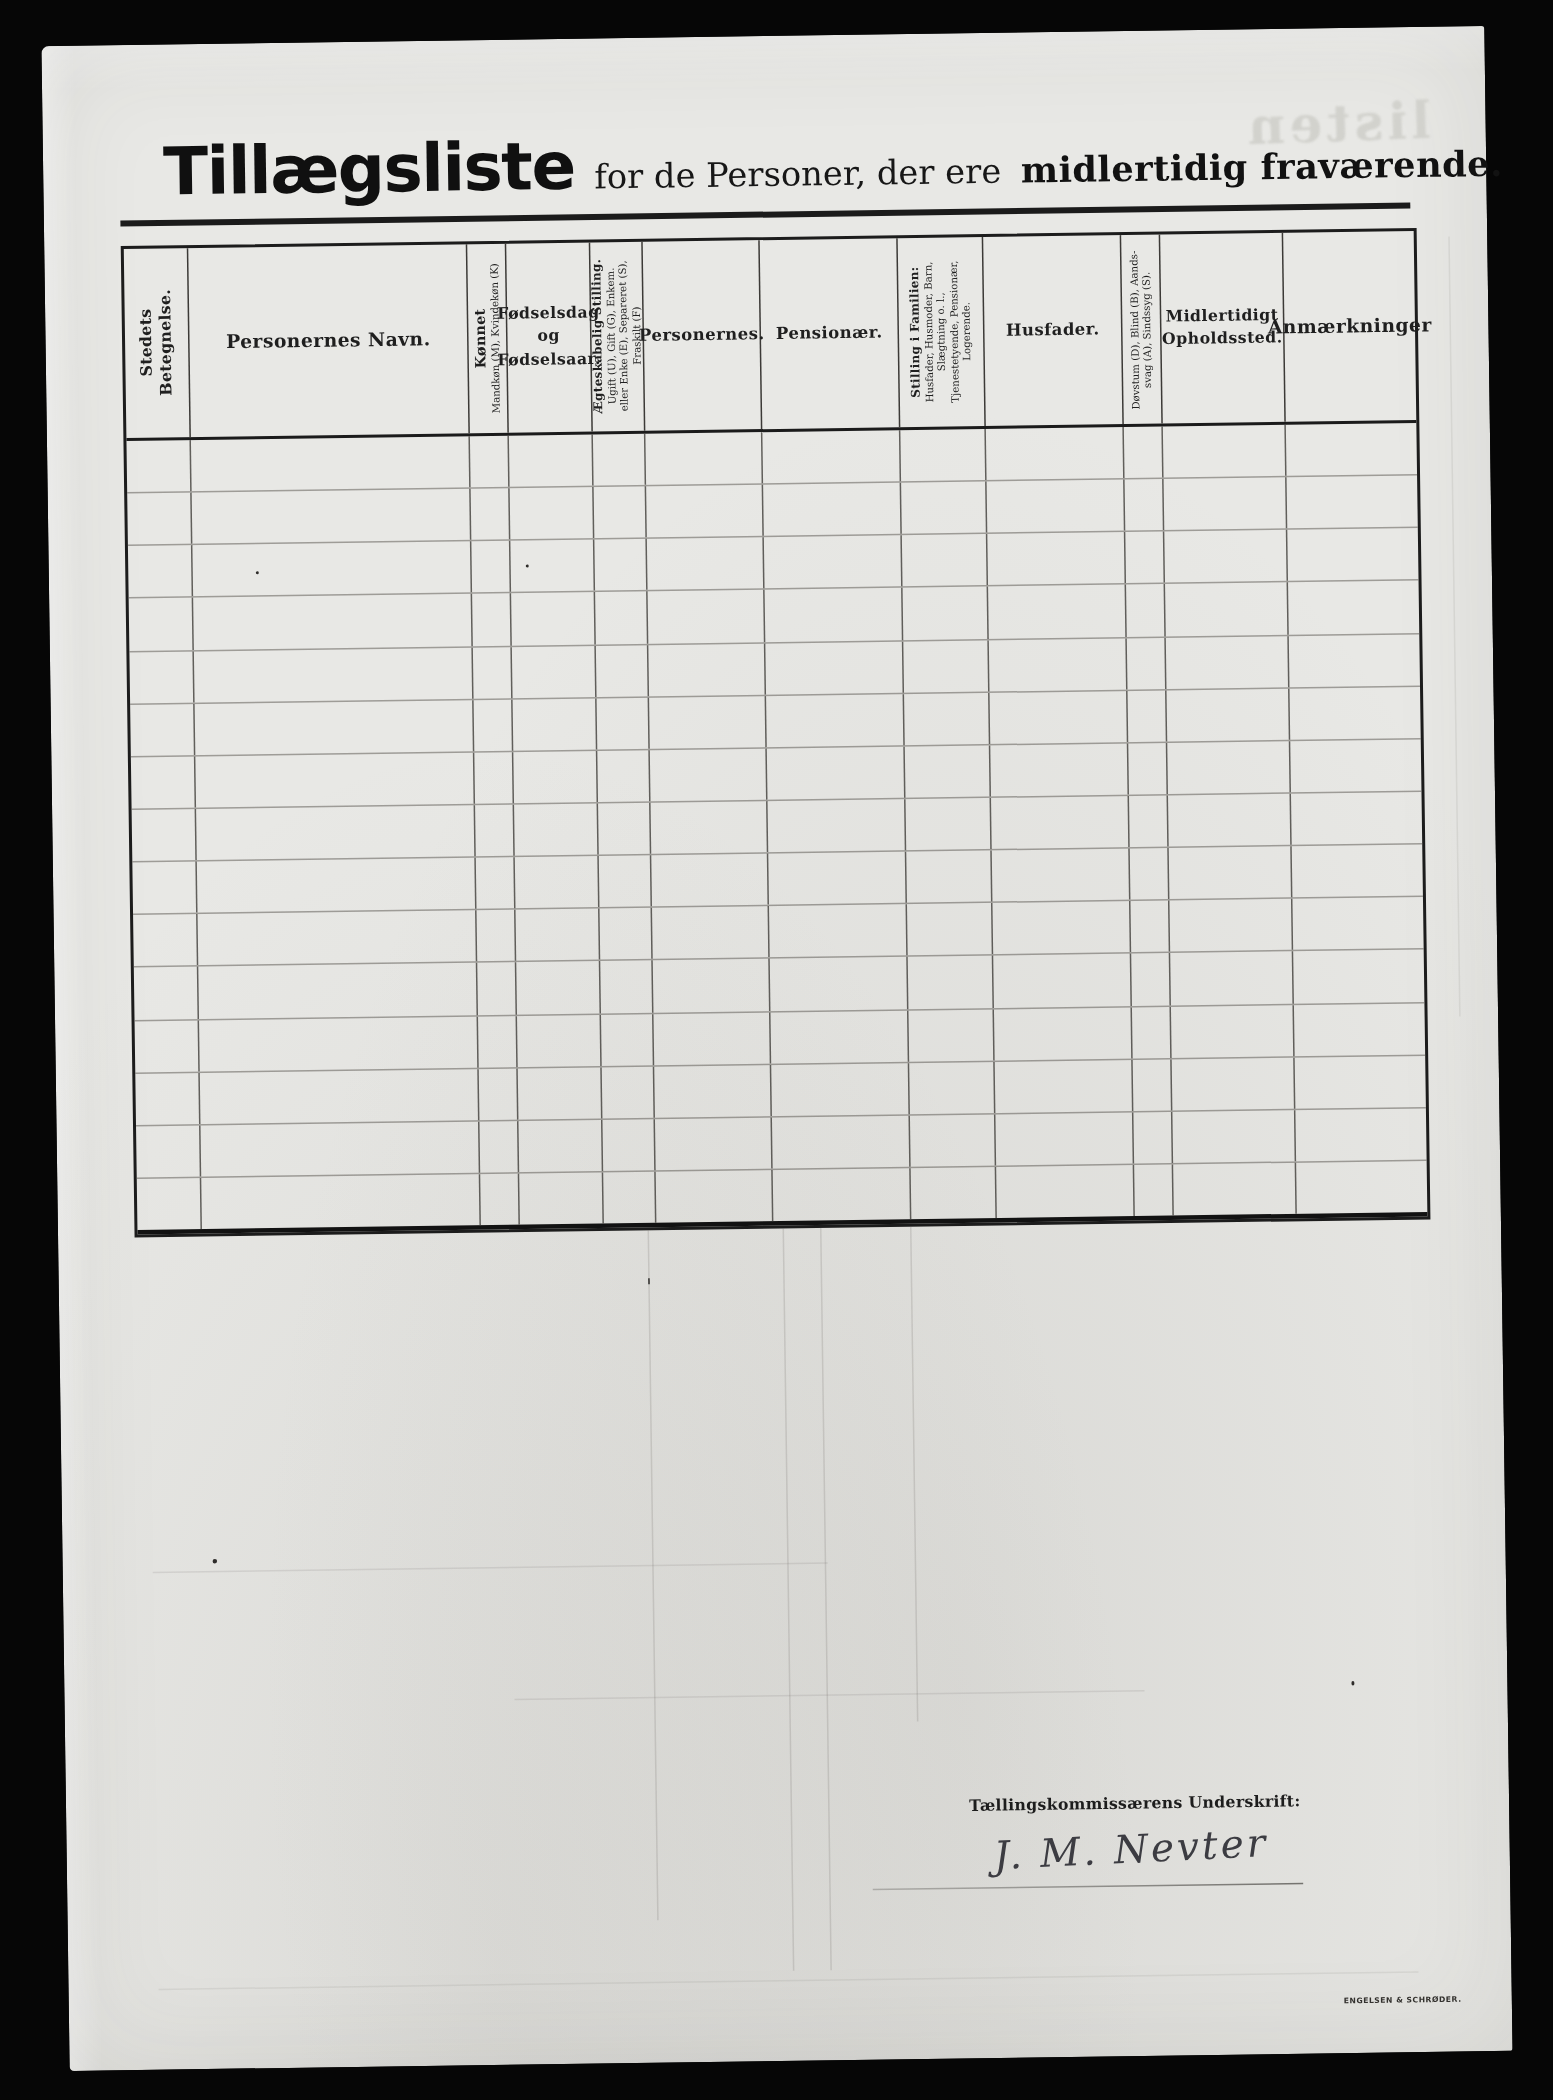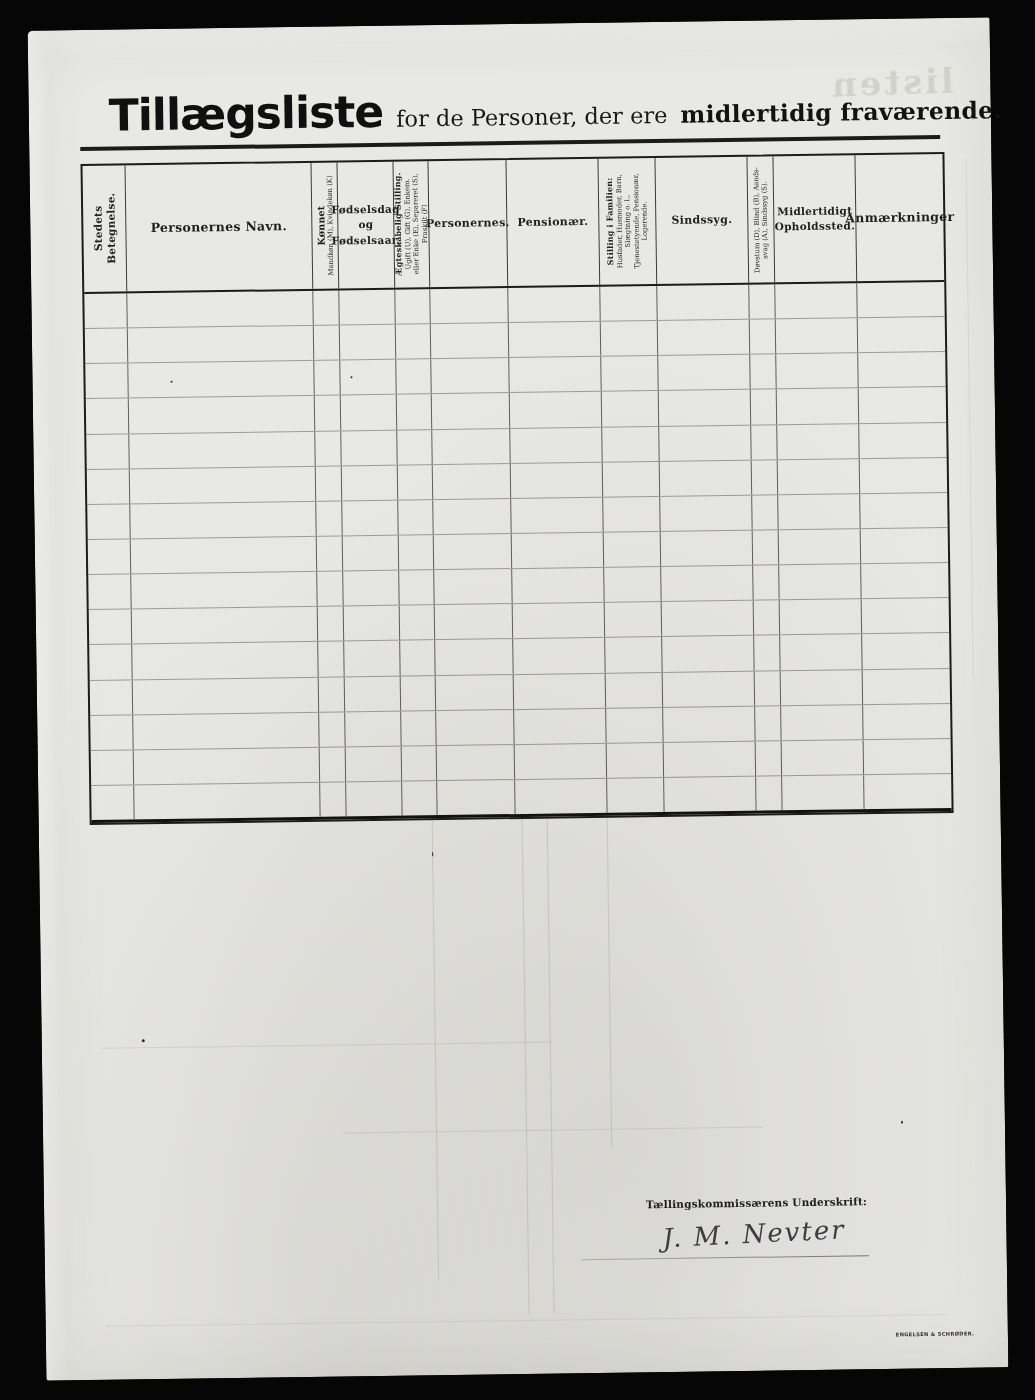--- a/index.html
+++ b/index.html
@@ -162,21 +162,21 @@
         <div class="rot">
           <div class="vmain sm">Stilling i Familien:</div>
           <div class="vsub">Husfader, Husmoder, Barn,</div>
           <div class="vsub">Slægtning o. l.,</div>
           <div class="vsub">Tjenestetyende, Pensionær,</div>
           <div class="vsub">Logerende.</div>
         </div>
       </div>
 
       <div class="hcell cw9">
-        <div class="hmain">Sindssyg.</div>
+        <div class="hmain">Husfader.</div>
       </div>
 
       <div class="hcell cw10">
         <div class="rot">
           <div class="vsub">Døvstum (D), Blind (B), Aands-</div>
           <div class="vsub">svag (A), Sindssyg (S).</div>
         </div>
       </div>
 
       <div class="hcell cw11">

